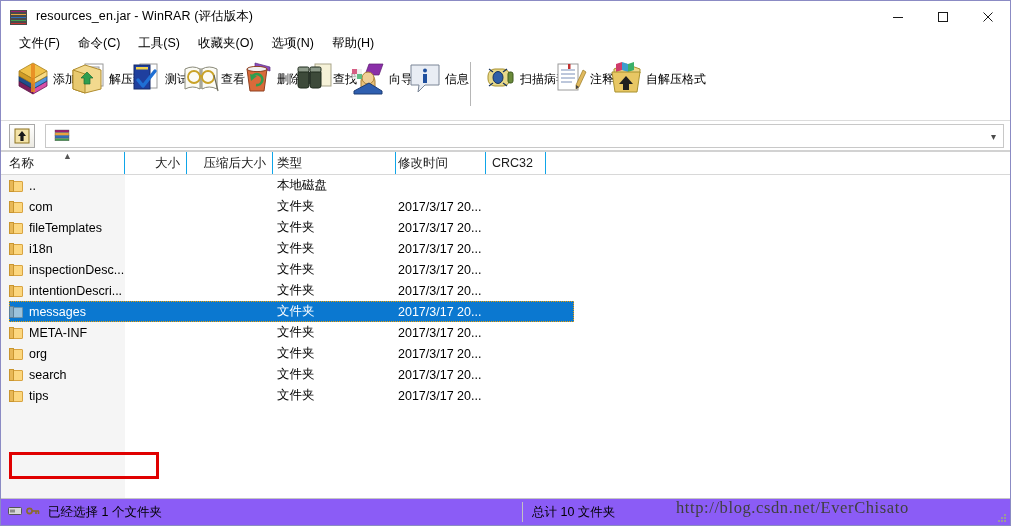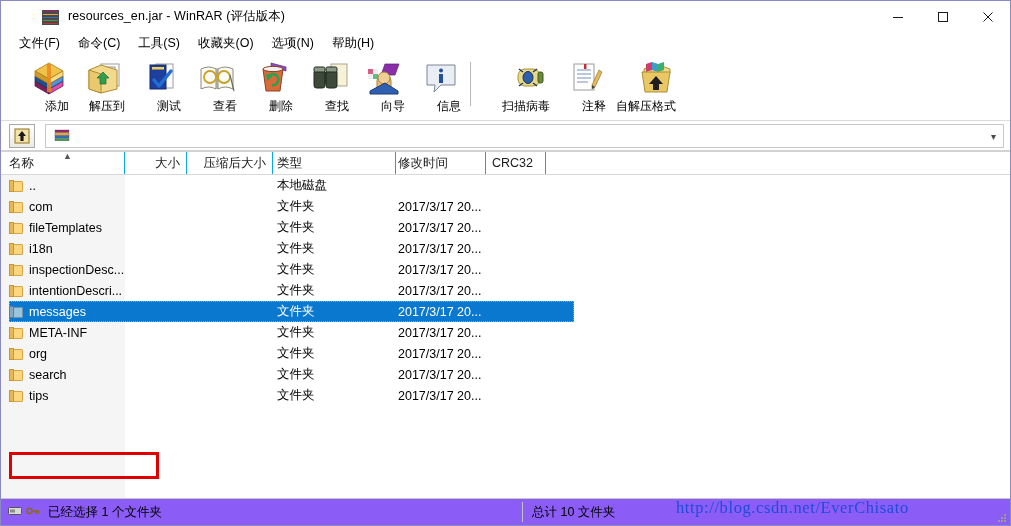--- a/index.html
+++ b/index.html
@@ -20,21 +20,20 @@
     background: #ffffff;
     display: flex; flex-direction: column;
   }
 
   
   #titlebar {
     height: 31px; min-height: 31px;
     display: flex; align-items: center;
     background: #ffffff;
     position: relative;
-    padding-left: 32px;
   }
   #title-icon {
     width: 18px; height: 18px;
     margin-left: 9px; margin-right: 8px;
     position: relative;
   }
   .rar-book {
     position: absolute; left: 0; width: 17px; height: 3px;
     border: 1px solid #4a4a4a; box-sizing: border-box;
   }
@@ -69,22 +68,22 @@
   
   #toolbar {
     height: 62px; min-height: 62px;
     display: flex; align-items: flex-start;
     padding-left: 12px; padding-top: 3px;
     background: #ffffff;
     position: relative;
   }
   .tool {
     width: 56px;
-    display: flex; flex-direction: column;
-    align-items: flex-end;
+    display: flex; flex-direction: row;
+    align-items: center;
     padding-top: 2px;
   }
   .tool .ticon { width: 40px; height: 36px; position: relative; }
   .tool .tlabel {
     font-size: 12px; color: #000; margin-top: 1px;
     white-space: nowrap;
   }
   .tool.wide { width: 70px; }
   .tool-sep {
     width: 1px; height: 44px;
@@ -236,21 +235,21 @@
   #st-right { position: absolute; left: 531px; }
   #grip {
     position: absolute; right: 3px; bottom: 2px;
     width: 12px; height: 12px;
   }
   #watermark {
     position: absolute;
     left: 676px; top: 498px;
     font-family: "Liberation Serif", "DejaVu Serif", serif;
     font-size: 16.5px;
-    color: #1d4ed8;
+    color: #404040;
     letter-spacing: 0.6px;
     white-space: nowrap;
     z-index: 20;
     pointer-events: none;
   }
 </style>
 </head>
 <body>
 
 <div id="window" style="border-color: rgb(139, 139, 196);">

